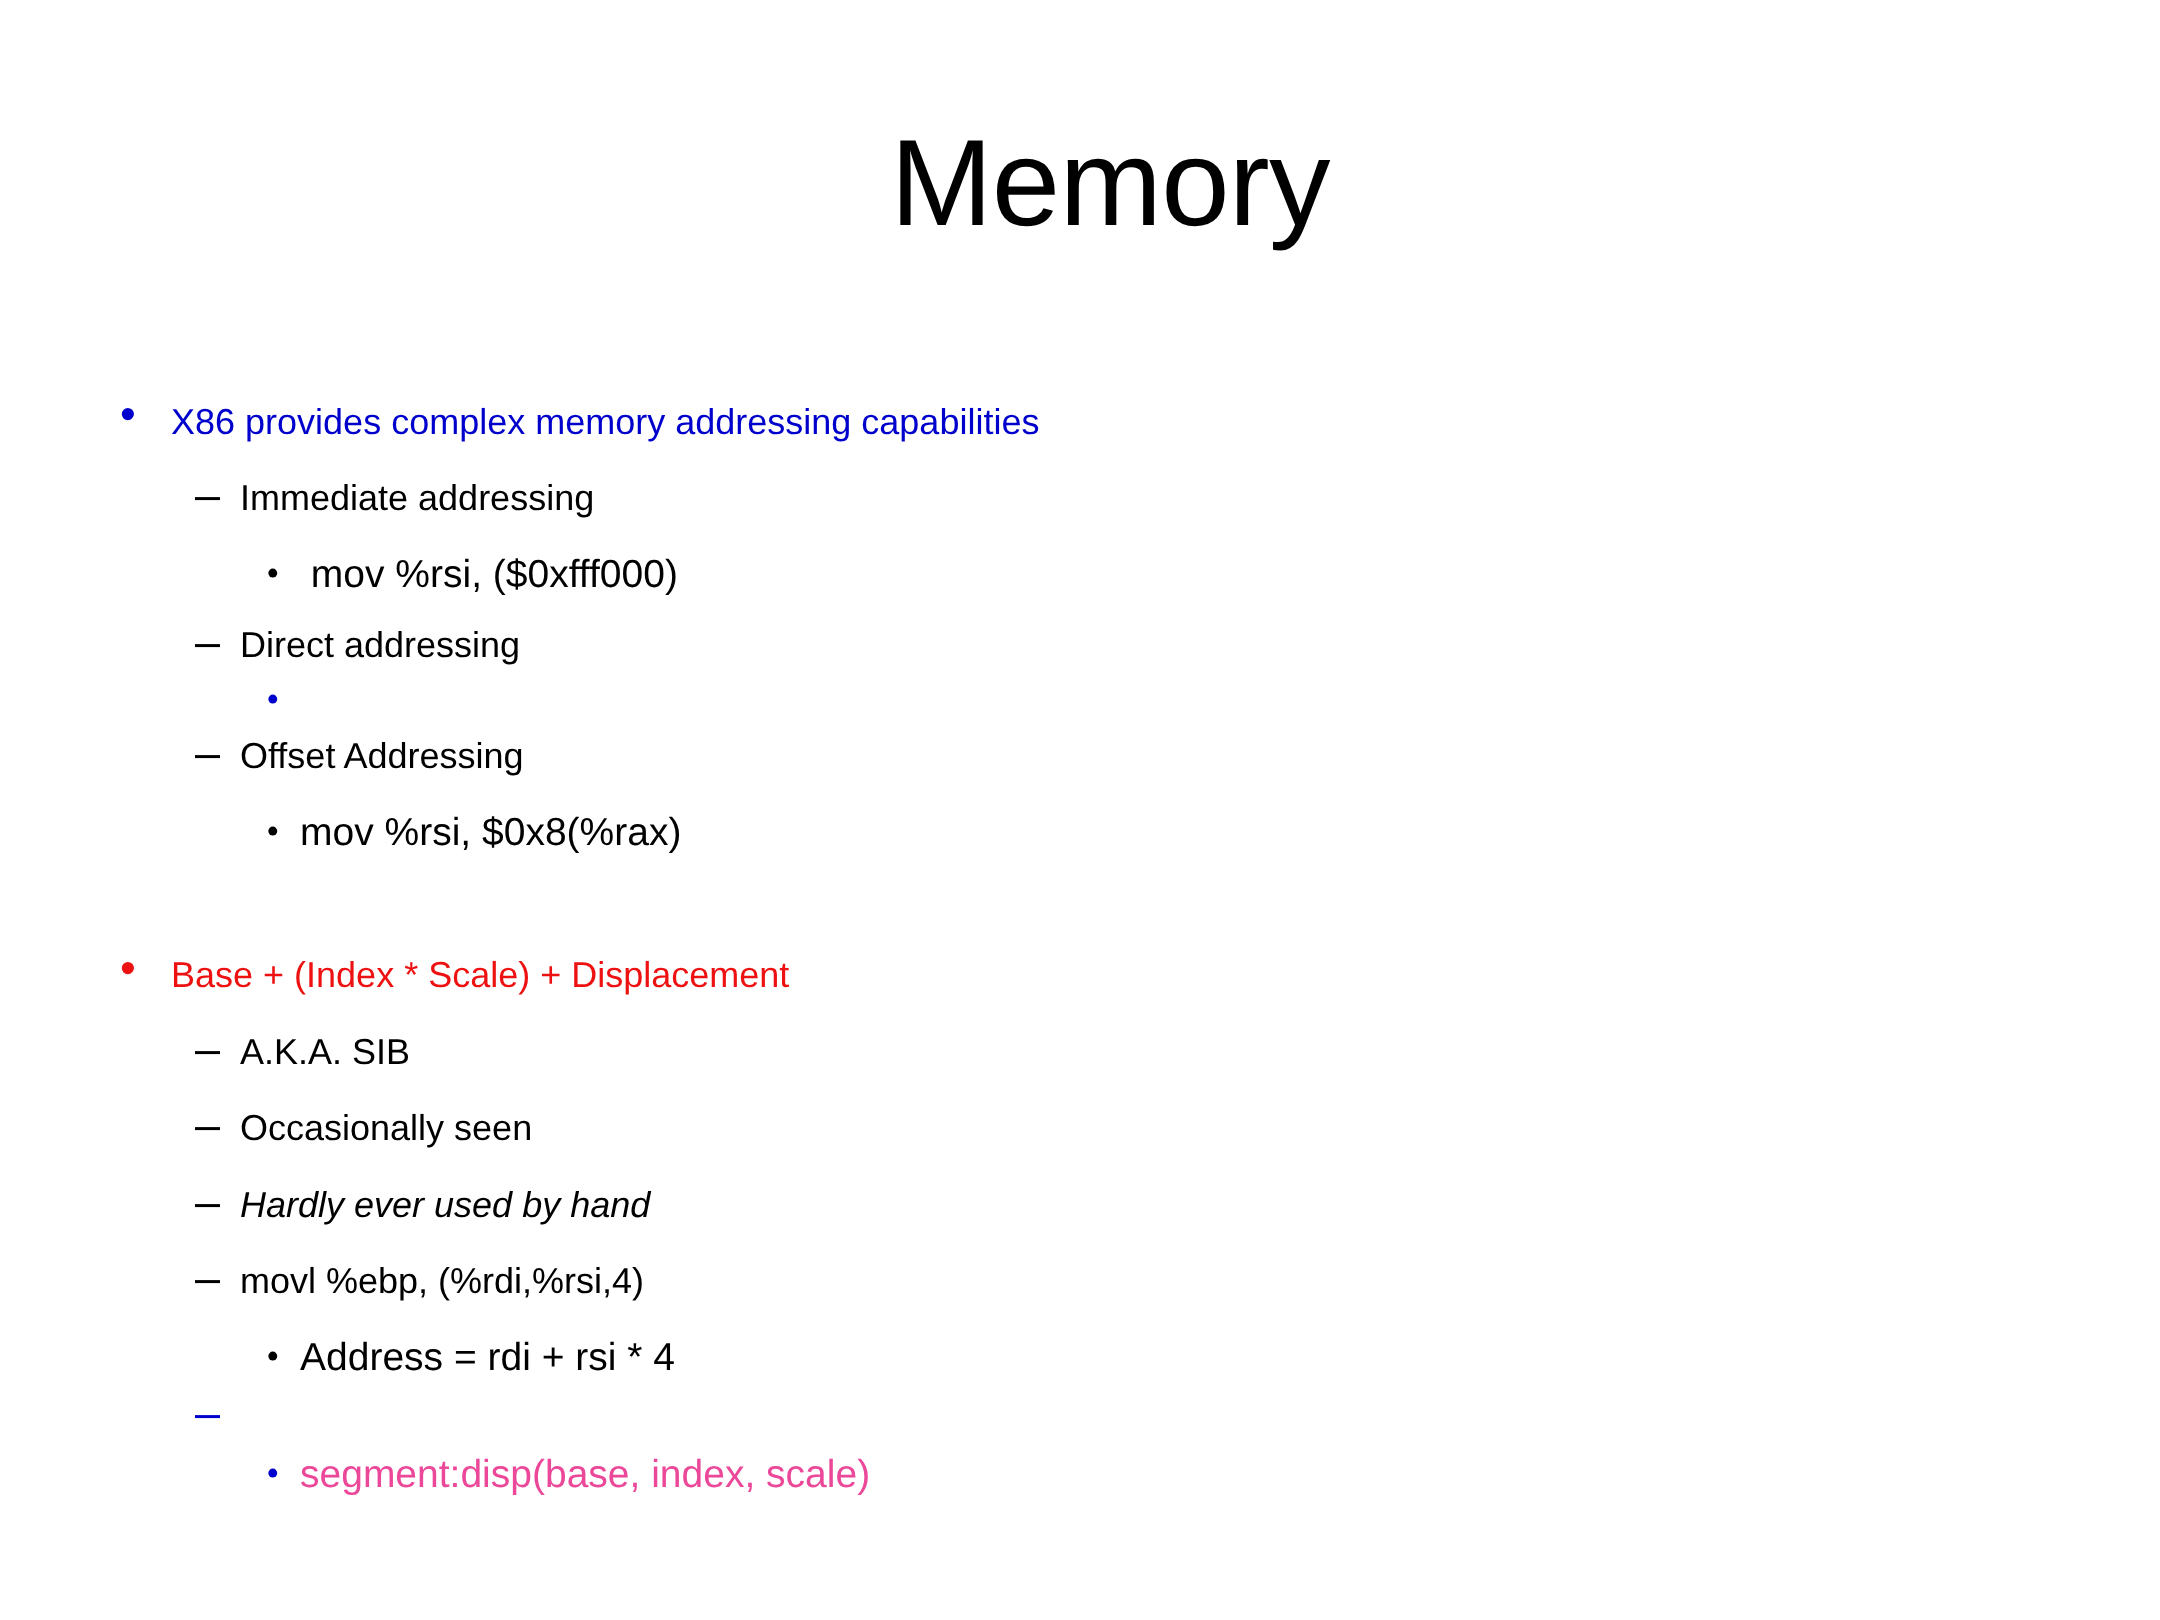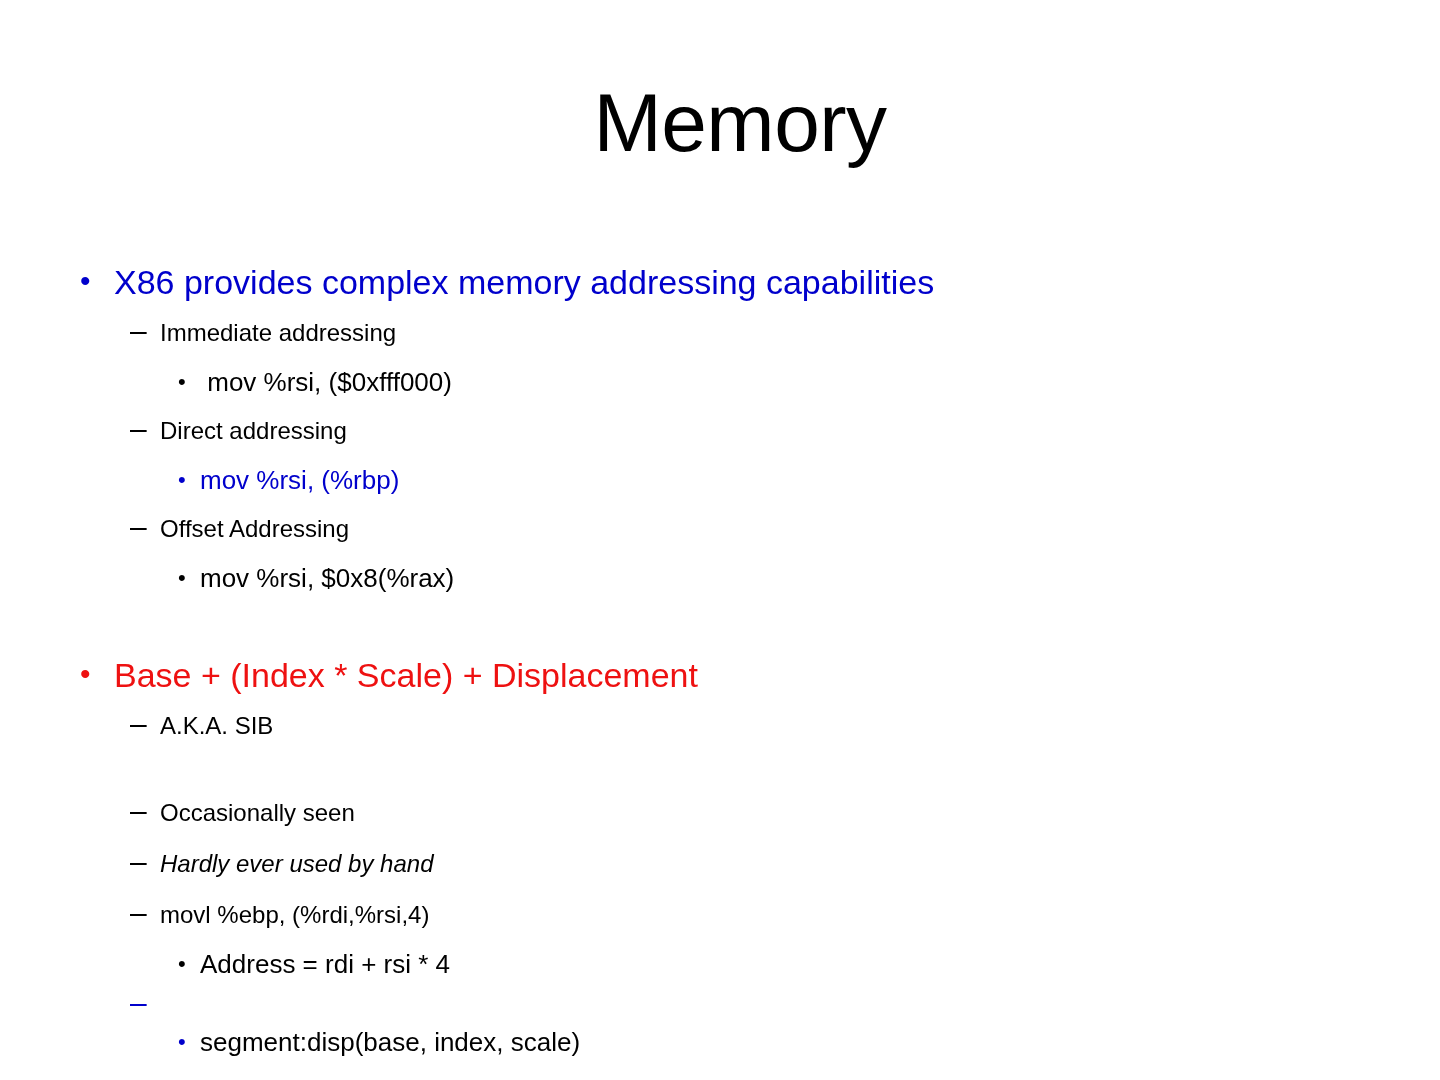--- a/index.html
+++ b/index.html
@@ -70,21 +70,21 @@
     margin-bottom: 2px;
   }
   .lvl1 .marker {
     width: 34px;
     font-size: 30px;
     line-height: 1;
     position: relative;
     top: -3px;
   }
   .lvl1 .btext {
-    font-size: 34px;
+    font-size: 24px;
     line-height: 48px;
   }
 
   
   .lvl2 {
     padding-left: 50px;
     margin-bottom: 1px;
   }
   .lvl2 .marker {
     width: 30px;
@@ -123,27 +123,27 @@
 
 <div class="slide">
 
   <div class="slide-title">Memory</div>
 
   <div class="body-block">
       <div class="bullet-row lvl1"><span class="marker" style="color: rgb(0, 0, 204);">•</span><span class="btext" style="color: rgb(0, 0, 204);">X86 provides complex memory addressing capabilities</span></div>
       <div class="bullet-row lvl2"><span class="marker" style="color: rgb(0, 0, 0);">–</span><span class="btext" style="color: rgb(0, 0, 0);">Immediate addressing</span></div>
       <div class="bullet-row lvl3"><span class="marker" style="color: rgb(0, 0, 0);">•</span><span class="btext" style="color: rgb(0, 0, 0);"> mov %rsi, ($0xfff000)</span></div>
       <div class="bullet-row lvl2"><span class="marker" style="color: rgb(0, 0, 0);">–</span><span class="btext" style="color: rgb(0, 0, 0);">Direct addressing</span></div>
-      <div class="bullet-row lvl3"><span class="marker" style="color: rgb(0, 0, 204);">•</span><span class="btext" style="color: rgb(0, 0, 204);">mov %rsi, (%rbp)</span></div>
+      <div class="bullet-row lvl3"><span class="marker" style="color: rgb(0, 0, 204);">•</span></div>
       <div class="bullet-row lvl2"><span class="marker" style="color: rgb(0, 0, 0);">–</span><span class="btext" style="color: rgb(0, 0, 0);">Offset Addressing</span></div>
       <div class="bullet-row lvl3"><span class="marker" style="color: rgb(0, 0, 0);">•</span><span class="btext" style="color: rgb(0, 0, 0);">mov %rsi, $0x8(%rax)</span></div>
       <div class="spacer-line"></div>
       <div class="bullet-row lvl1"><span class="marker" style="color: rgb(238, 17, 17);">•</span><span class="btext" style="color: rgb(238, 17, 17);">Base + (Index * Scale) + Displacement</span></div>
       <div class="bullet-row lvl2"><span class="marker" style="color: rgb(0, 0, 0);">–</span><span class="btext" style="color: rgb(0, 0, 0);">A.K.A. SIB</span></div>
-      <div class="bullet-row lvl2"><span class="marker" style="color: rgb(0, 0, 0);">–</span><span class="btext" style="color: rgb(0, 0, 0); margin-top: 36px;">Occasionally seen</span></div>
+      <div class="bullet-row lvl2"><span class="marker" style="color: rgb(0, 0, 0);">–</span><span class="btext" style="color: rgb(0, 0, 0);">Occasionally seen</span></div>
       <div class="bullet-row lvl2"><span class="marker" style="color: rgb(0, 0, 0);">–</span><span class="btext" style="color: rgb(0, 0, 0); font-style: italic;">Hardly ever used by hand</span></div>
       <div class="bullet-row lvl2"><span class="marker" style="color: rgb(0, 0, 0);">–</span><span class="btext" style="color: rgb(0, 0, 0);">movl %ebp, (%rdi,%rsi,4)</span></div>
       <div class="bullet-row lvl3"><span class="marker" style="color: rgb(0, 0, 0);">•</span><span class="btext" style="color: rgb(0, 0, 0);">Address = rdi + rsi * 4</span></div>
       <div class="bullet-row lvl2"><span class="marker" style="color: rgb(0, 0, 204);">–</span></div>
-      <div class="bullet-row lvl3"><span class="marker" style="color: rgb(0, 0, 204);">•</span><span class="btext" style="color: #000000;">segment:disp(base, index, scale)</span></div>
+      <div class="bullet-row lvl3"><span class="marker" style="color: rgb(0, 0, 204);">•</span><span class="btext" style="color: #ec4899;">segment:disp(base, index, scale)</span></div>
     </div>
 
 </div>
 
 </body></html>

